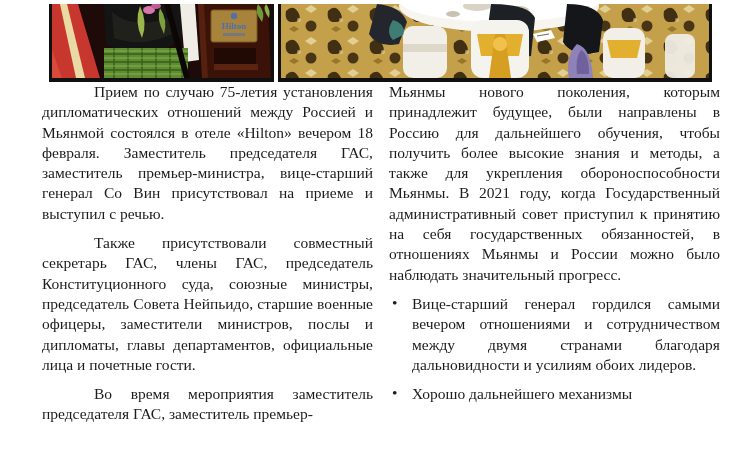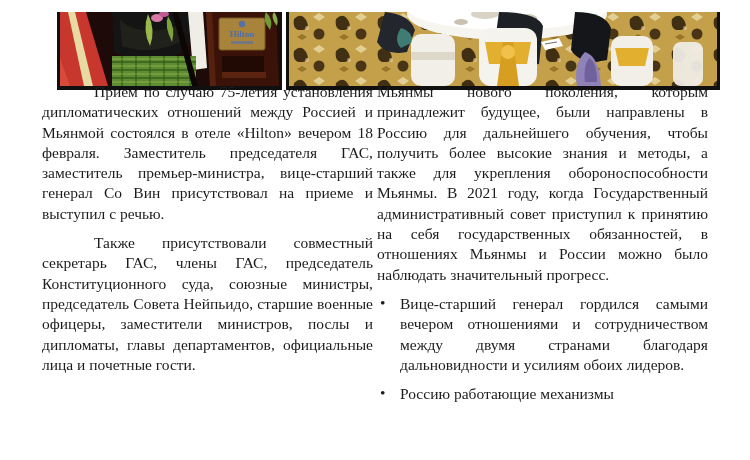--- a/index.html
+++ b/index.html
@@ -5,32 +5,32 @@
   html, body { margin: 0; padding: 0; }
   body {
     width: 750px; height: 460px; overflow: hidden;
     background: #ffffff;
     font-family: "Liberation Serif", "DejaVu Serif", serif;
   }
   .page { position: relative; width: 750px; height: 460px; overflow: hidden; background: #ffffff; }
 
   
   figure.photo {
-    position: absolute; top: 0; margin: 12px; box-sizing: border-box;
+    position: absolute; top: 0; margin: 4px; box-sizing: border-box;
     border-left: 3px solid #101010; border-right: 3px solid #101010; border-bottom: 4px solid #101010;
     overflow: hidden; background: #222;
   }
   .photo-left  { left: 45px;  width: 225px; height: 78px; }
   .photo-right { left: 274px; width: 434px; height: 78px; }
   figure.photo svg { display: block; }
 
   
   .columns {
     position: absolute; left: 42px; top: 82px; width: 678px; height: 378px;
-    display: flex; gap: 4px; overflow: hidden;
+    display: flex; gap: 16px; overflow: hidden;
   }
   .col { width: 331px; overflow: hidden; }
   .para {
     margin: 0 0 9px 0;
     font-size: 15.5px; line-height: 20.3px;
     color: #1c1c1c; text-align: justify;
   }
   .para.indent { text-indent: 52px; }
   ul.bullets { list-style: none; margin: 0; padding: 0; }
   ul.bullets li {
@@ -150,30 +150,31 @@
         <line x1="256" y1="32" x2="268" y2="30" stroke="#6a6a6a" stroke-width="1"></line>
       </svg>
     </figure>
   </div>
 
   <div class="columns">
 
     <div class="col">
       <p class="para indent">Прием по случаю 75-летия установления дипломатических отношений между Россией и Мьянмой состоялся в отеле «Hilton» вечером 18 февраля. Заместитель председателя ГАС, заместитель премьер-министра, вице-старший генерал Со Вин присутствовал на приеме и выступил с речью.</p>
       <p class="para indent">Также присутствовали совместный секретарь ГАС, члены ГАС, председатель Конституционного суда, союзные министры, председатель Совета Нейпьидо, старшие военные офицеры, заместители министров, послы и дипломаты, главы департаментов, официальные лица и почетные гости.</p>
+      <p class="para indent">Во время мероприятия заместитель председателя ГАС, заместитель премьер-</p>
     </div>
 
     <div class="col">
       <p class="para">Мьянмы нового поколения, которым принадлежит будущее, были направлены в Россию для дальнейшего обучения, чтобы получить более высокие знания и методы, а также для укрепления обороноспособности Мьянмы. В 2021 году, когда Государственный административный совет приступил к принятию на себя государственных обязанностей, в отношениях Мьянмы и России можно было наблюдать значительный прогресс.</p>
       <ul class="bullets">
         <li>
           <span class="marker">•</span>
           <span>Вице-старший генерал гордился самыми вечером отношениями и сотрудничеством между двумя странами благодаря дальновидности и усилиям обоих лидеров.</span>
         </li>
         <li>
           <span class="marker">•</span>
-          <span>Россию работающие механизмы</span>
+          <span>Хорошо дальнейшего механизмы</span>
         </li>
       </ul>
     </div>
 
   </div>
 </div>
 
 </body></html>

